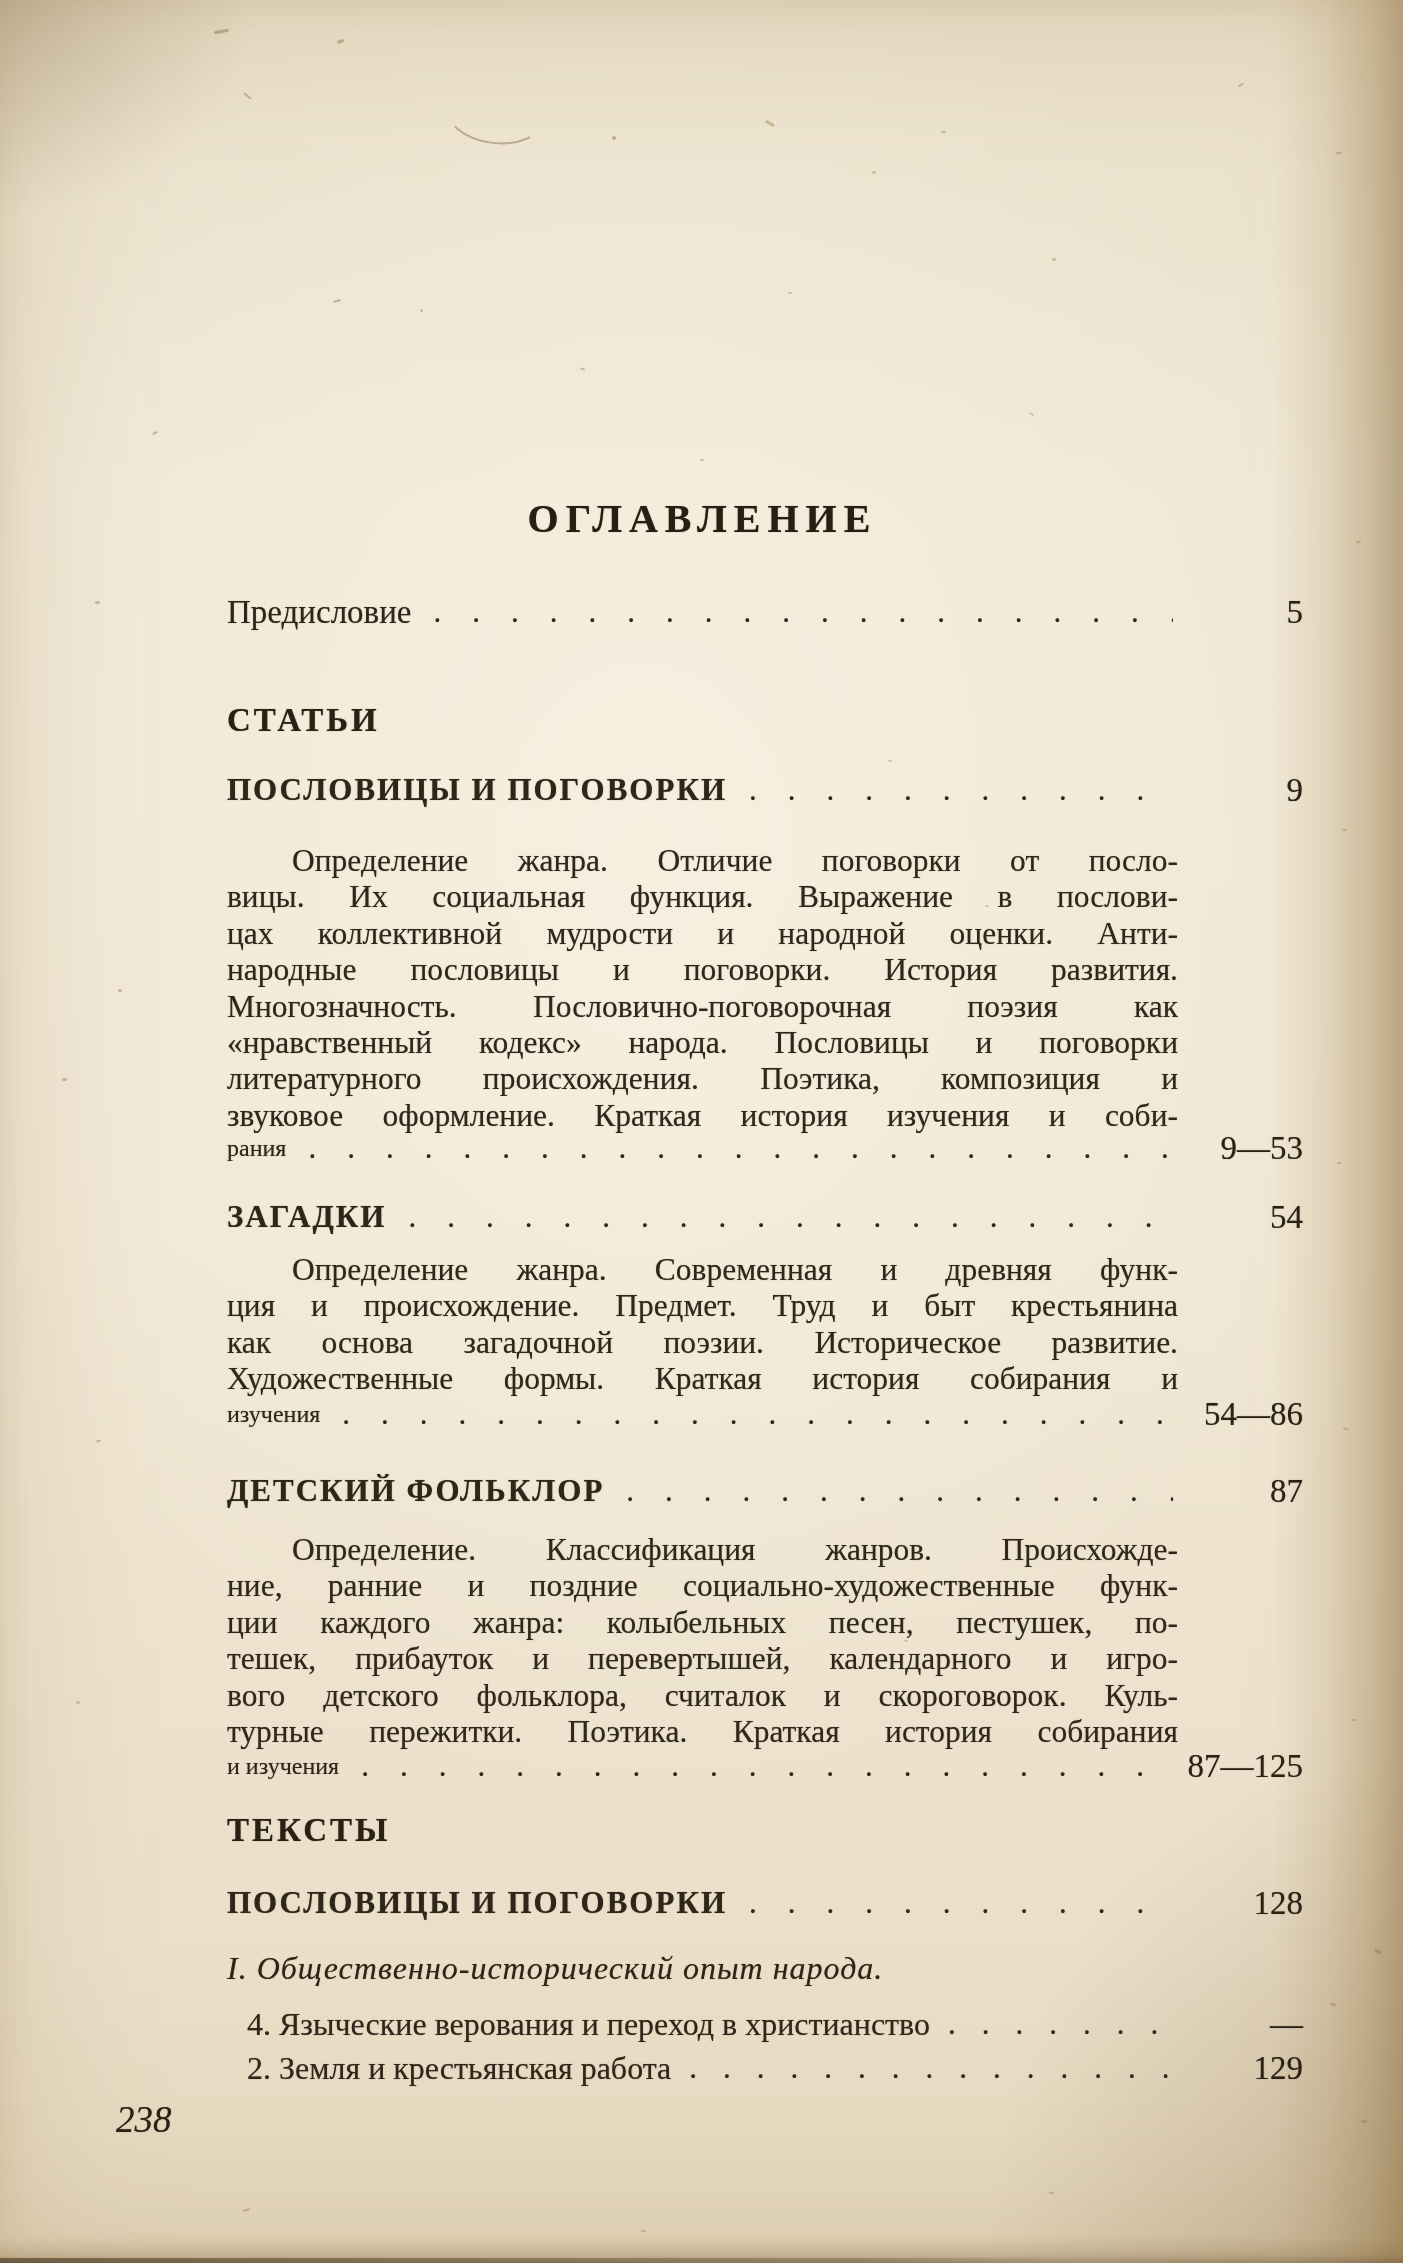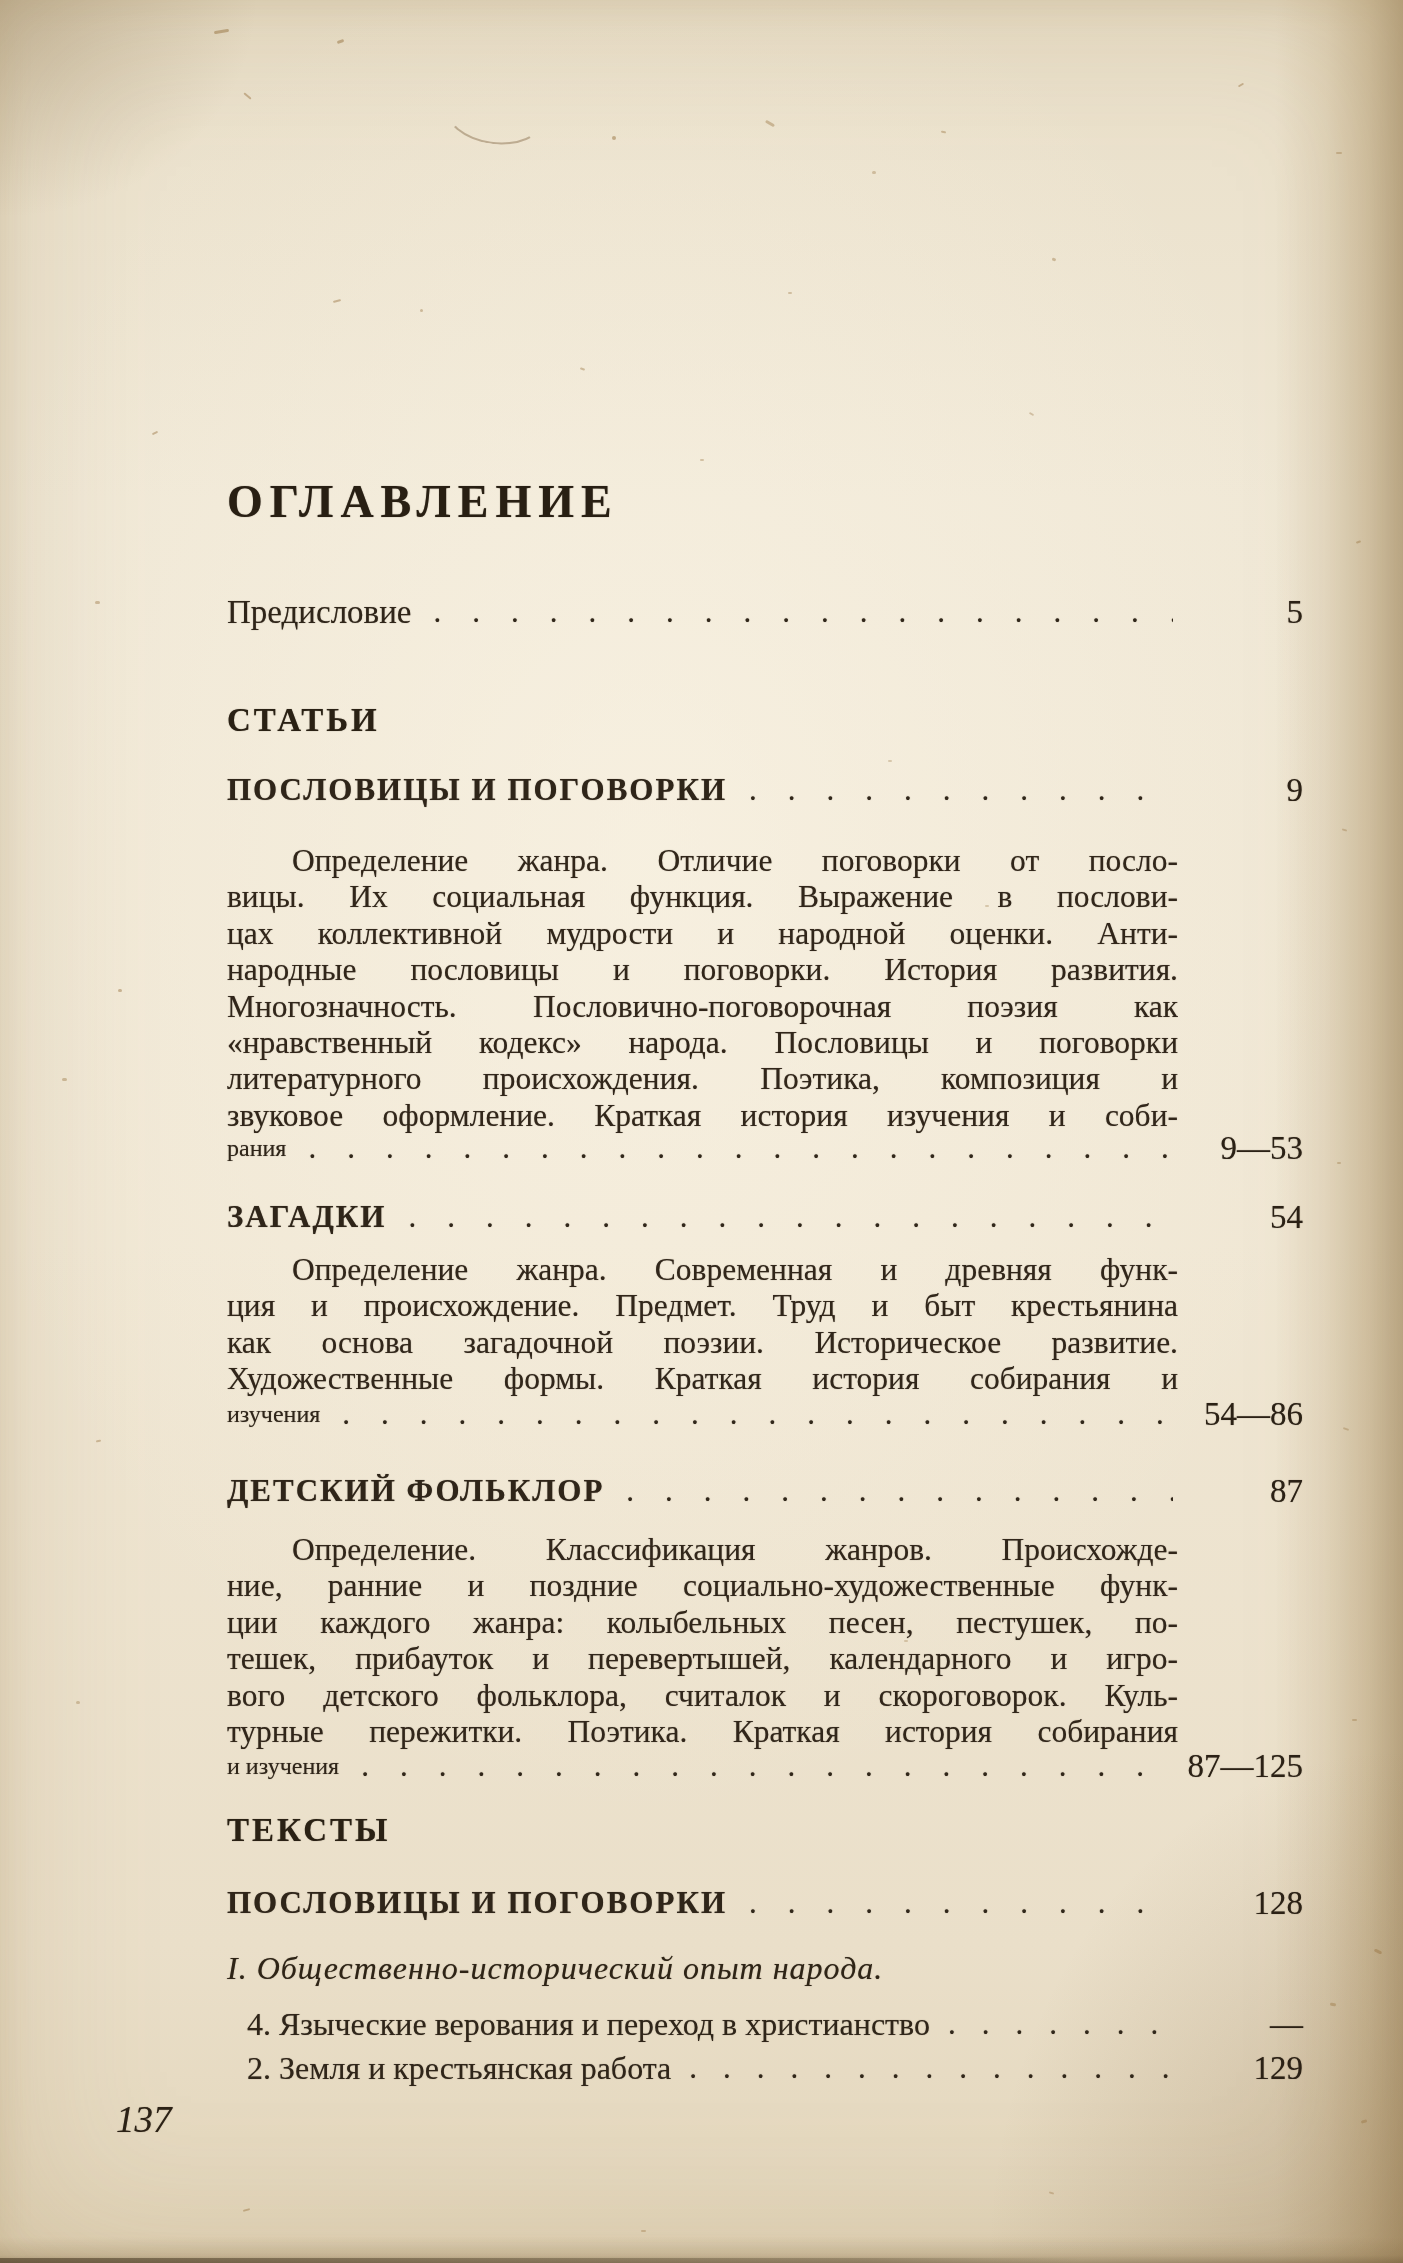--- a/index.html
+++ b/index.html
@@ -39,22 +39,22 @@
   }
   .hair-arc{
     position:absolute;left:445px;top:82px;width:96px;height:58px;
     border:2px solid transparent;border-bottom-color:rgba(110,82,45,.38);
     border-radius:50%;transform:rotate(8deg);
   }
   .speck{position:absolute;background:#96713d;border-radius:2px;}
 
   
   .title{
-    position:absolute;left:227px;top:475px;width:951px;
-    font-size:46px;line-height:54px;font-weight:700;
+    position:absolute;left:227px;top:492px;width:951px;
+    text-align:center;font-size:40px;line-height:54px;font-weight:700;
     letter-spacing:7px;color:#281f13;
     text-shadow:0 0 1px rgba(40,30,18,.6);
   }
   .sec-head{
     position:absolute;left:227px;width:951px;text-align:left;
     font-size:33px;line-height:40px;font-weight:700;letter-spacing:3px;
     color:#2a2114;text-shadow:0 0 1px rgba(40,30,18,.55);
   }
   .row{
     position:absolute;left:227px;width:1076px;
@@ -234,15 +234,15 @@
     <span class="lbl">4. Языческие верования и переход в христианство</span>
     <span class="dots">........................................</span>
     <span class="num">—</span>
   </div>
   <div class="row item" style="top:2048px">
     <span class="lbl">2. Земля и крестьянская работа</span>
     <span class="dots">........................................</span>
     <span class="num">129</span>
   </div>
 
-  <div class="folio">137</div>
+  <div class="folio">238</div>
 
 </div>
 
 </body></html>

